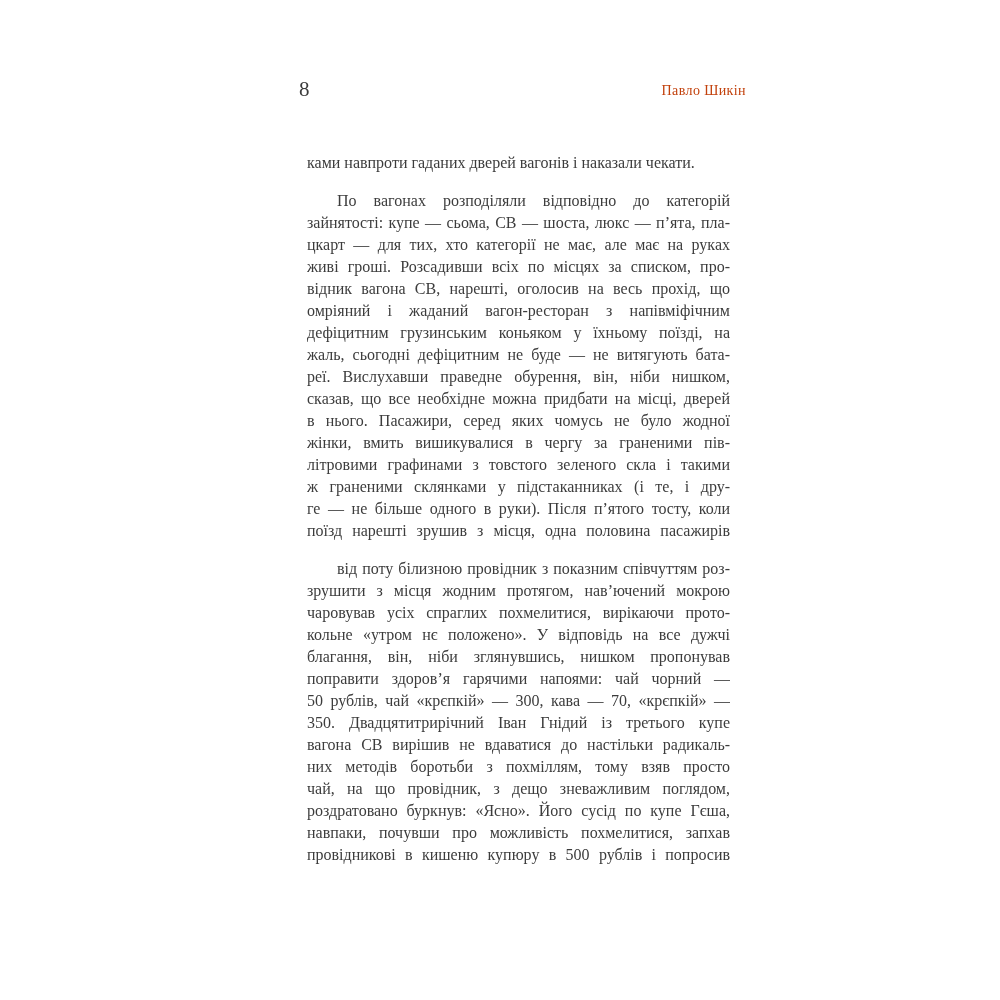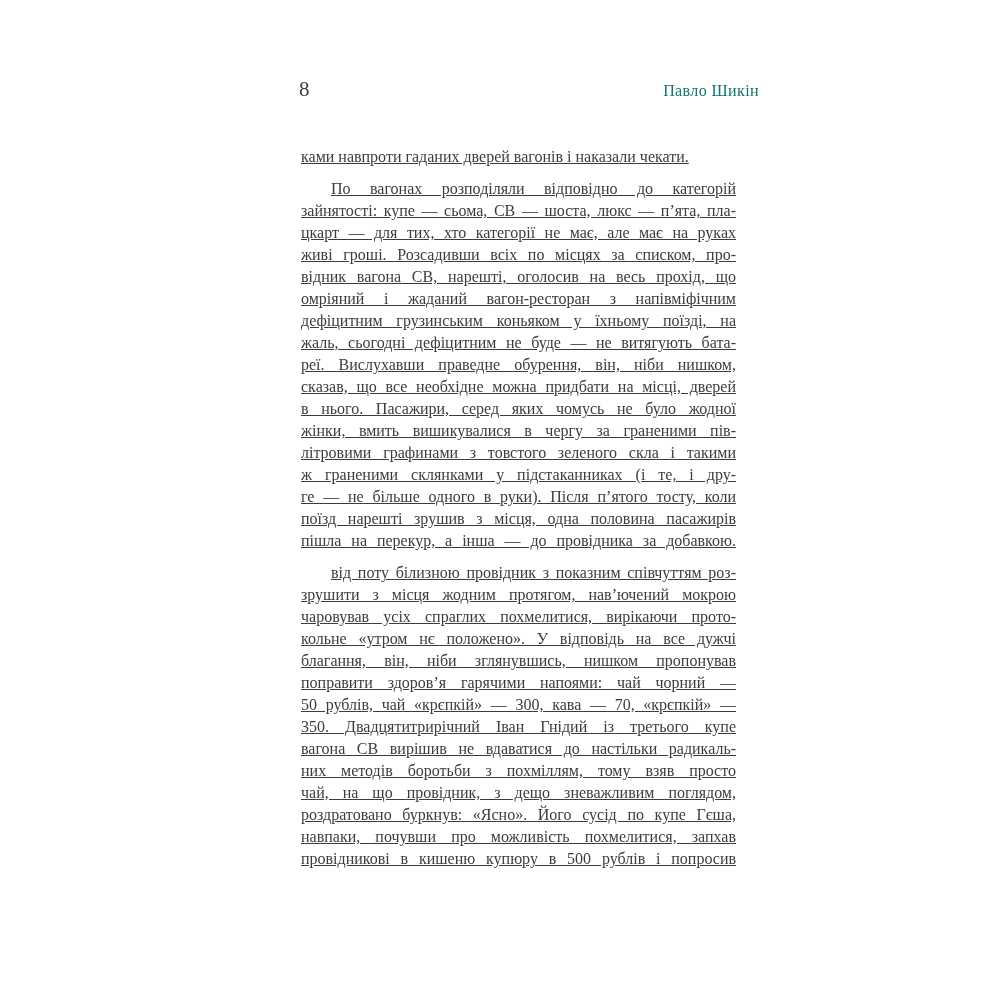--- a/index.html
+++ b/index.html
@@ -18,40 +18,39 @@
   .page-num {
     position: absolute;
     left: 299px;
     top: 79px;
     font-size: 21px;
     line-height: 21px;
     color: #3c3c3c;
   }
   .running {
     position: absolute;
-    right: 241px;
+    right: 254px;
     top: 83px;
-    font-size: 16px;
+    font-size: 14px;
     line-height: 16px;
     letter-spacing: 0.4px;
-    color: #0f766e;
+    color: #c2410c;
   }
   .body-text {
     position: absolute;
     left: 291px;
     top: 136px;
     width: 455px;
     font-size: 16px;
     line-height: 22px;
     color: #3c3c3c;
   }
   .para {
-    margin: 10px;
+    margin: 16px;
     padding: 0;
-    text-decoration: underline;
   }
   .line {
     height: 22px;
     overflow: hidden;
     text-align: justify;
     text-align-last: justify;
   }
   .para.indent .line:first-child {
     text-indent: 30px;
   }
@@ -79,21 +78,20 @@
         <div class="line">дефіцитним грузинським коньяком у їхньому поїзді, на</div>
         <div class="line">жаль, сьогодні дефіцитним не буде — не витягують бата-</div>
         <div class="line">реї. Вислухавши праведне обурення, він, ніби нишком,</div>
         <div class="line">сказав, що все необхідне можна придбати на місці, дверей</div>
         <div class="line">в нього. Пасажири, серед яких чомусь не було жодної</div>
         <div class="line">жінки, вмить вишикувалися в чергу за граненими пів-</div>
         <div class="line">літровими графинами з товстого зеленого скла і такими</div>
         <div class="line">ж граненими склянками у підстаканниках (і те, і дру-</div>
         <div class="line">ге — не більше одного в руки). Після п’ятого тосту, коли</div>
         <div class="line">поїзд нарешті зрушив з місця, одна половина пасажирів</div>
-        <div class="line">пішла на перекур, а інша — до провідника за добавкою.</div>
       </div>
       <div class="para indent">
         <div class="line">від поту білизною провідник з показним співчуттям роз-</div>
         <div class="line">зрушити з місця жодним протягом, нав’ючений мокрою</div>
         <div class="line">чаровував усіх спраглих похмелитися, вирікаючи прото-</div>
         <div class="line">кольне «утром нє положено». У відповідь на все дужчі</div>
         <div class="line">благання, він, ніби зглянувшись, нишком пропонував</div>
         <div class="line">поправити здоров’я гарячими напоями: чай чорний —</div>
         <div class="line">50 рублів, чай «крєпкій» — 300, кава — 70, «крєпкій» —</div>
         <div class="line">350. Двадцятитрирічний Іван Гнідий із третього купе</div>

